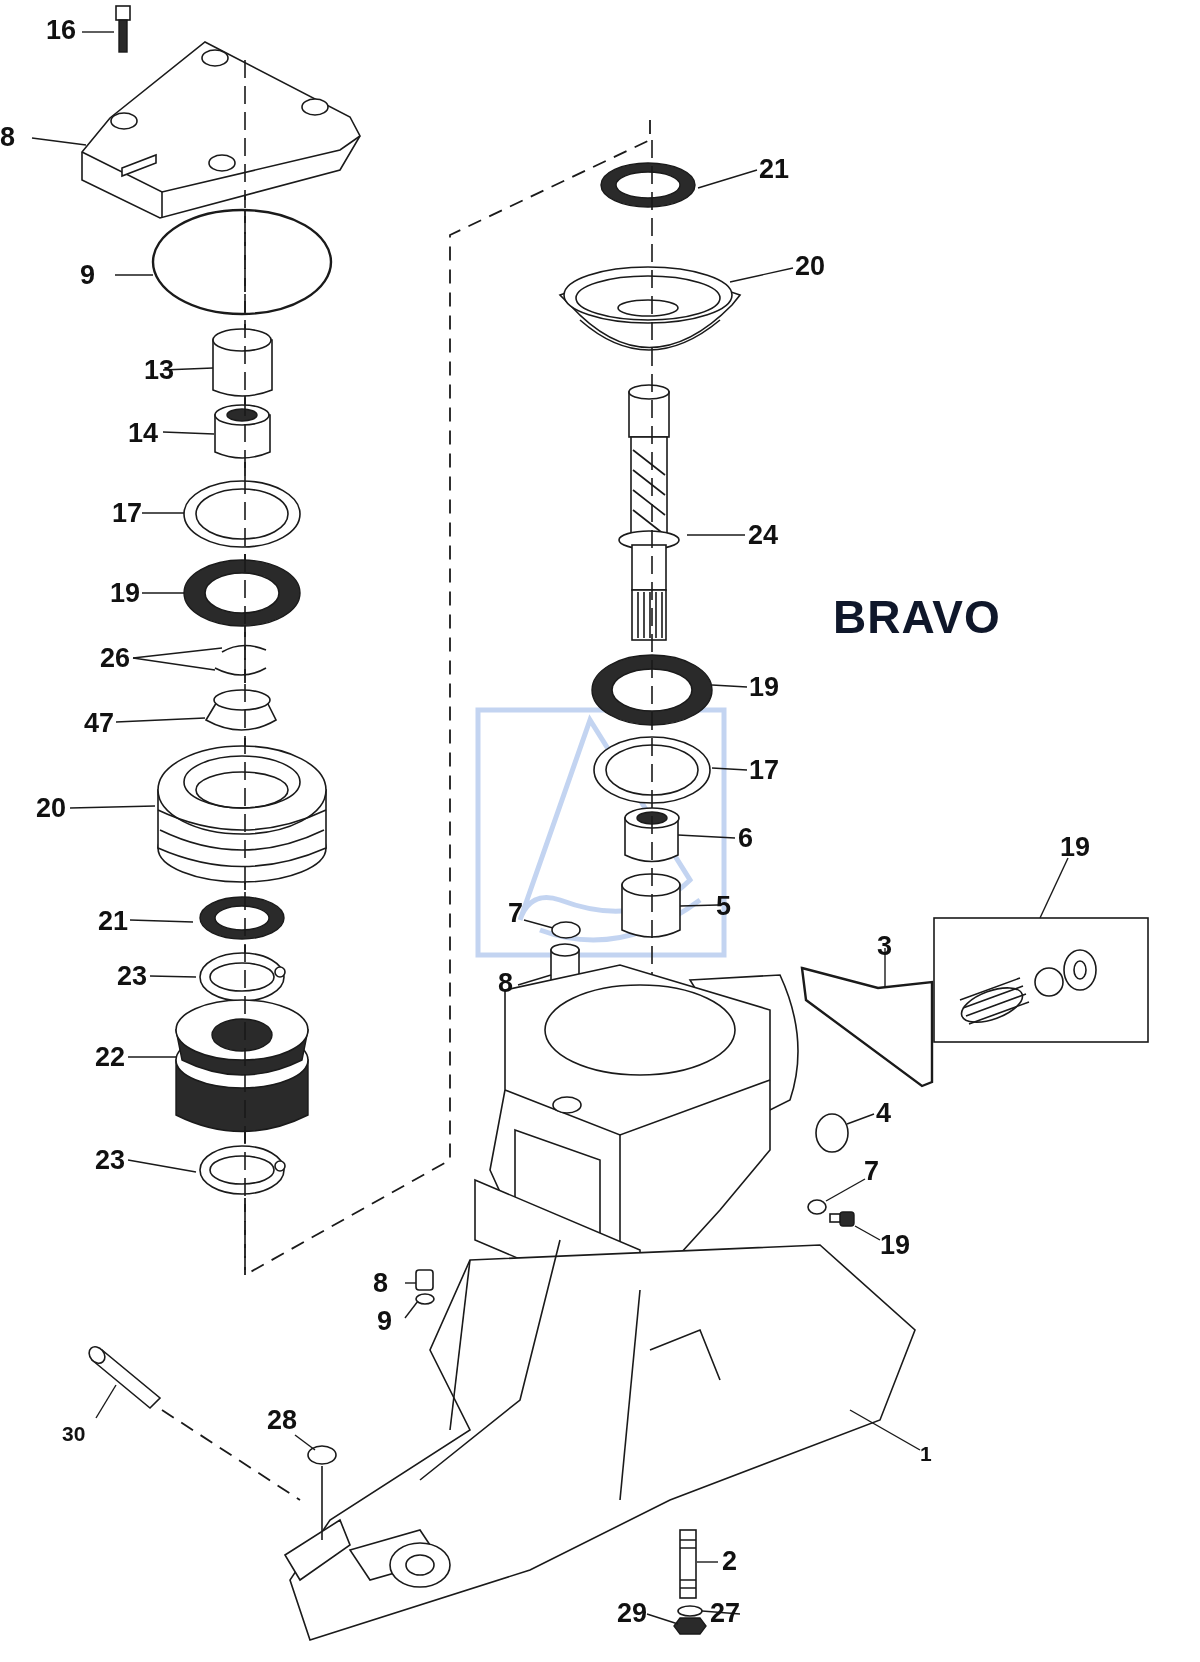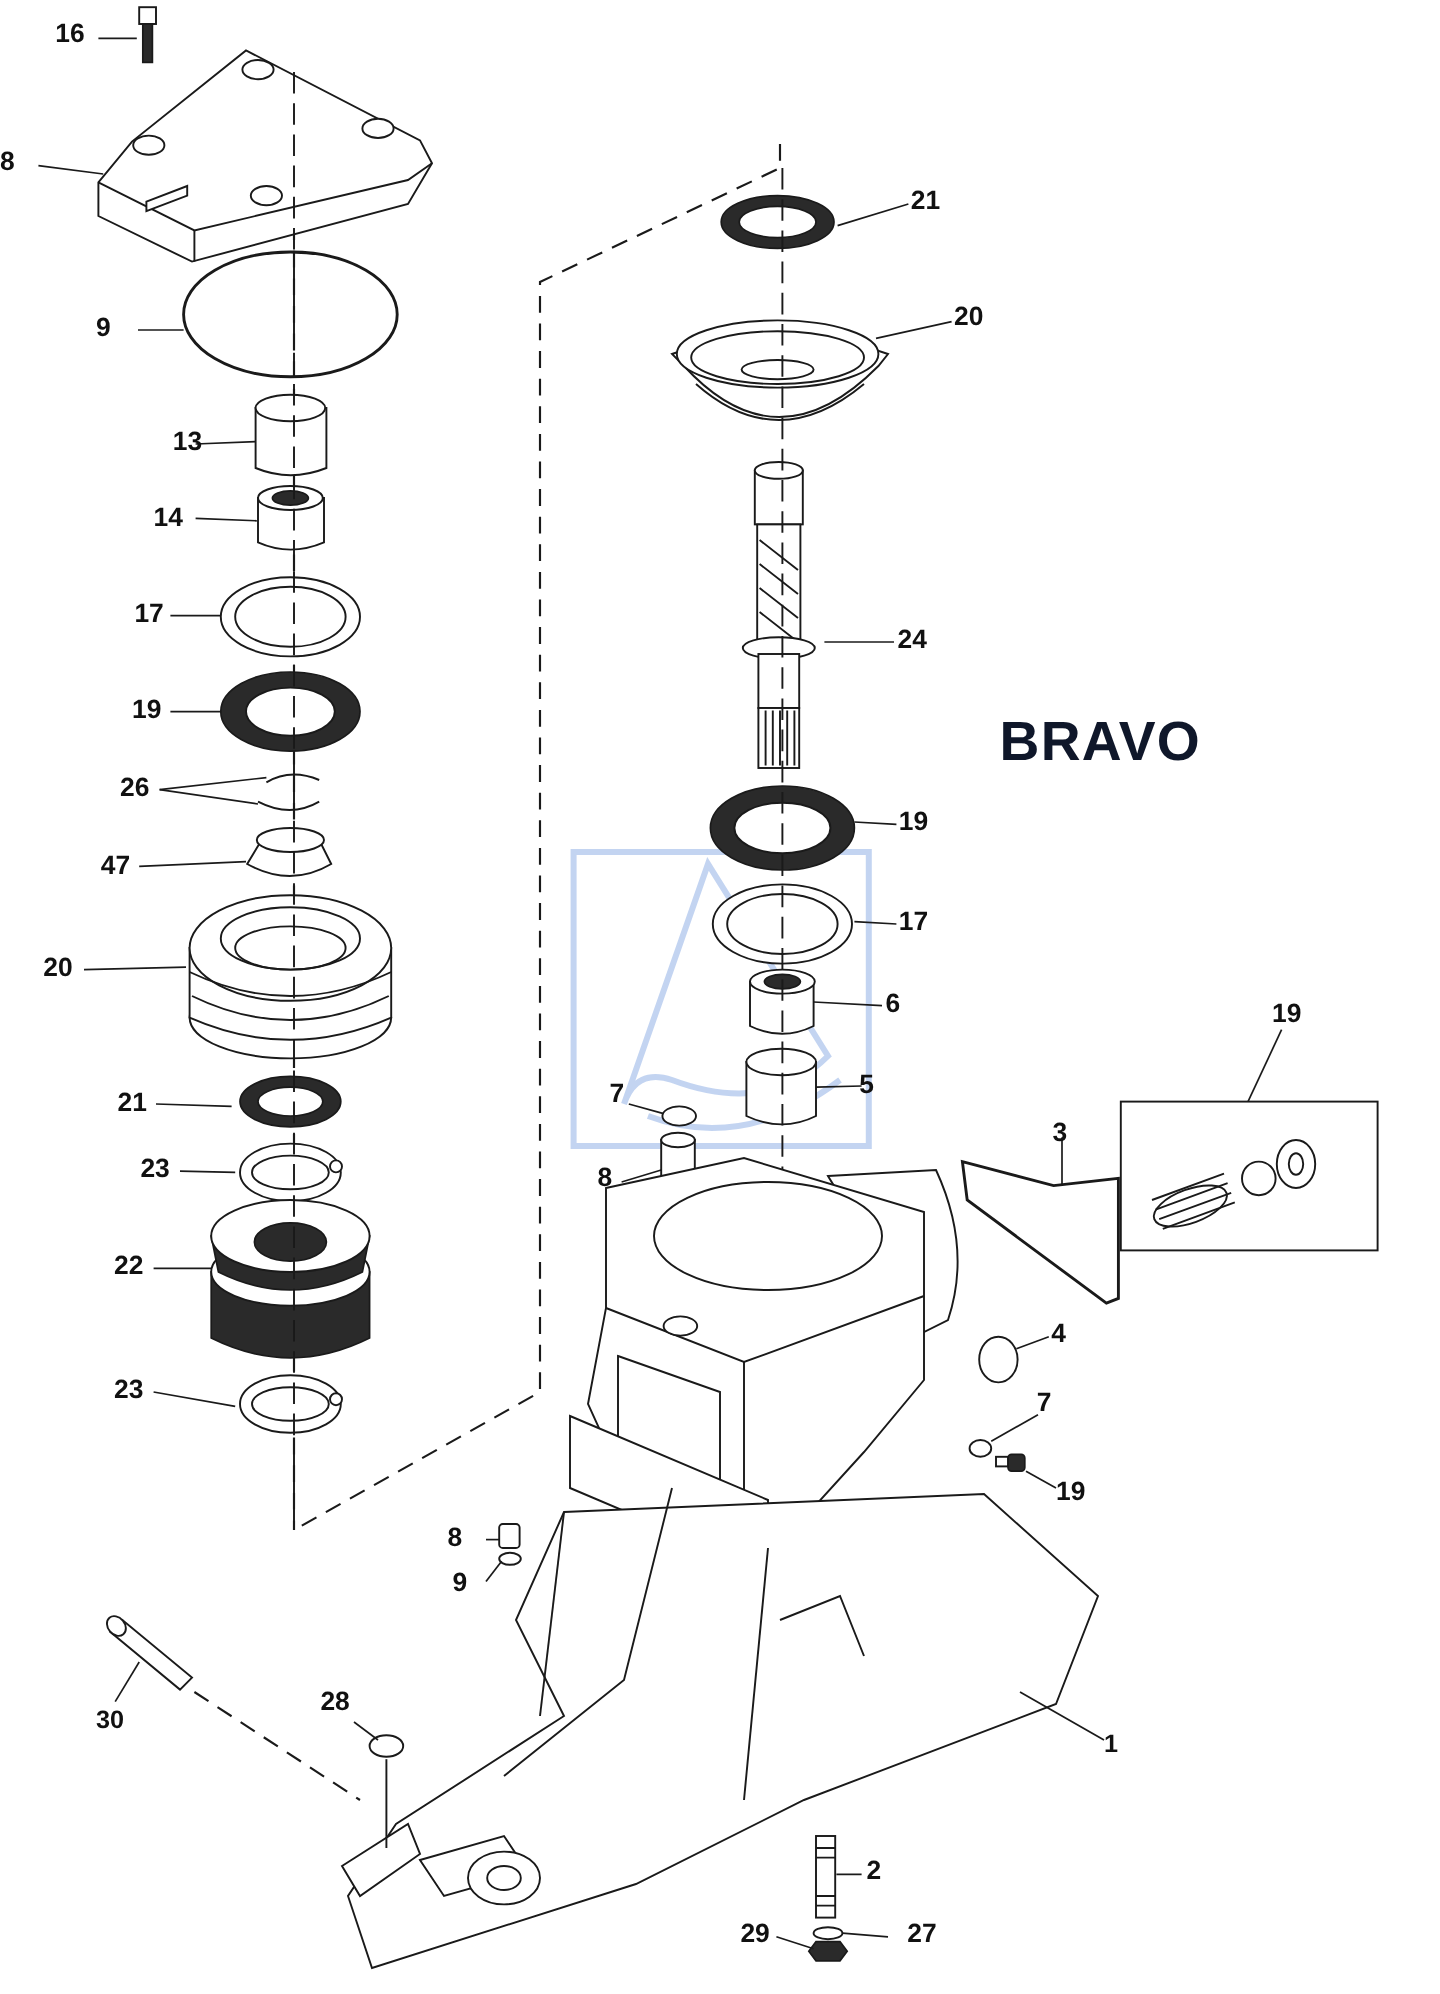--- a/index.html
+++ b/index.html
@@ -1,18 +1,18 @@
 <!DOCTYPE html>
 <html><head>
 <meta charset="utf-8">
 <style>
   html,body{margin:0;padding:0;background:#ffffff;}
   #stage{position:relative;width:1200px;height:1662px;background:#ffffff;overflow:hidden;font-family:"Liberation Sans",sans-serif;}
   svg#art{position:absolute;left:0;top:0;width:1200px;height:1662px;}
-  .lbl{position:absolute;font-family:"Liberation Sans",sans-serif;font-weight:bold;color:#111111;font-size:22px;line-height:1;white-space:nowrap;}
+  .lbl{position:absolute;font-family:"Liberation Sans",sans-serif;font-weight:bold;color:#111111;font-size:27px;line-height:1;white-space:nowrap;}
   .lbl.sm{font-size:21px;}
   .title{position:absolute;left:833px;top:590px;font-family:"Liberation Sans",sans-serif;font-weight:bold;font-size:46px;color:#0f172a;letter-spacing:1px;}
   .ln{stroke:#1a1a1a;fill:none;stroke-width:1.6;}
   .lnb{stroke:#1a1a1a;fill:none;stroke-width:2.4;}
   .dash{stroke:#1a1a1a;fill:none;stroke-width:1.8;stroke-dasharray:14 9;}
   .lead{stroke:#1a1a1a;stroke-width:1.4;fill:none;}
   .part{fill:#ffffff;stroke:#1a1a1a;stroke-width:1.6;}
   .dark{fill:#2a2a2a;stroke:#1a1a1a;stroke-width:1.4;}
   .wm{fill:none;stroke:#b9cdee;stroke-width:5;opacity:0.85;}
 </style>
@@ -300,19 +300,19 @@
   <div class="lbl" style="left:716px;top:893px">5</div>
   <div class="lbl" style="left:508px;top:900px">7</div>
   <div class="lbl" style="left:498px;top:970px">8</div>
   <div class="lbl" style="left:1060px;top:834px">19</div>
   <div class="lbl" style="left:877px;top:933px">3</div>
   <div class="lbl" style="left:876px;top:1100px">4</div>
   <div class="lbl" style="left:864px;top:1158px">7</div>
   <div class="lbl" style="left:880px;top:1232px">19</div>
   <div class="lbl" style="left:373px;top:1270px">8</div>
   <div class="lbl" style="left:377px;top:1308px">9</div>
-  <div class="lbl sm" style="left:80px;top:1423px">30</div>
+  <div class="lbl sm" style="left:62px;top:1423px">30</div>
   <div class="lbl" style="left:267px;top:1407px">28</div>
   <div class="lbl sm" style="left:920px;top:1443px">1</div>
   <div class="lbl" style="left:722px;top:1548px">2</div>
   <div class="lbl" style="left:617px;top:1600px">29</div>
-  <div class="lbl" style="left:756px;top:1600px">27</div>
+  <div class="lbl" style="left:710px;top:1600px">27</div>
 </div>
 
 </body></html>

